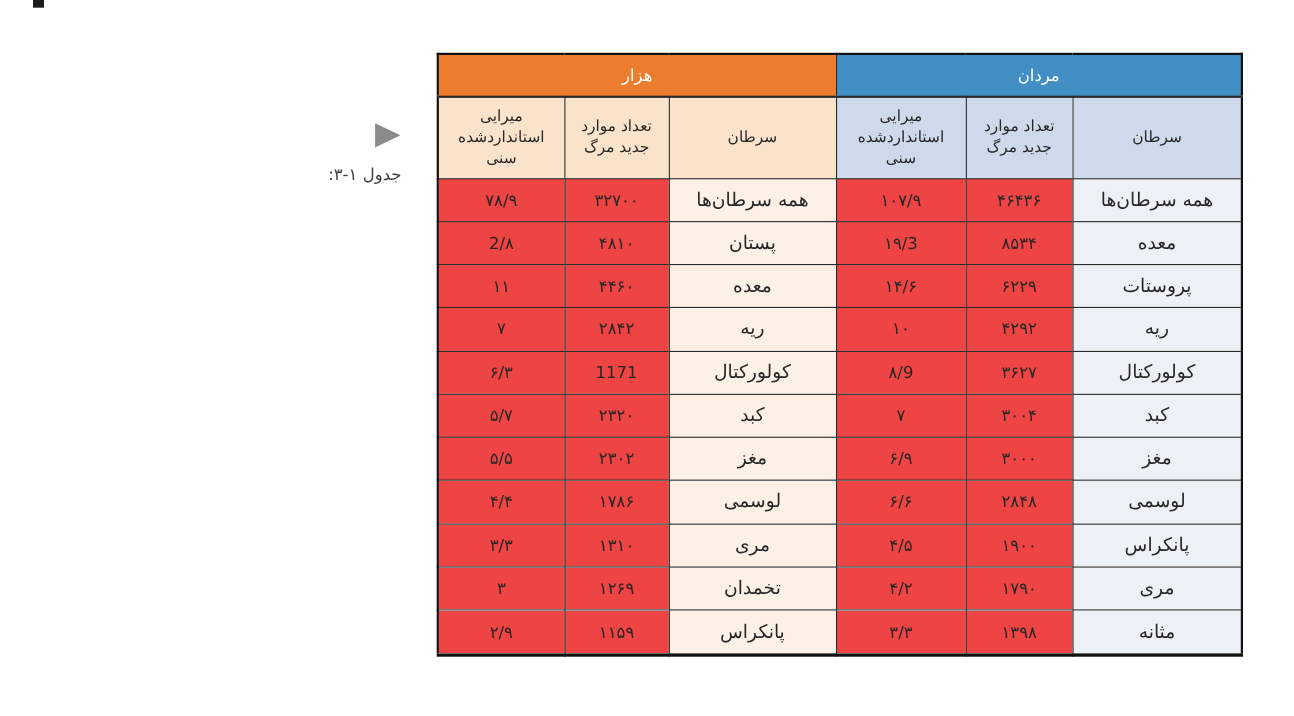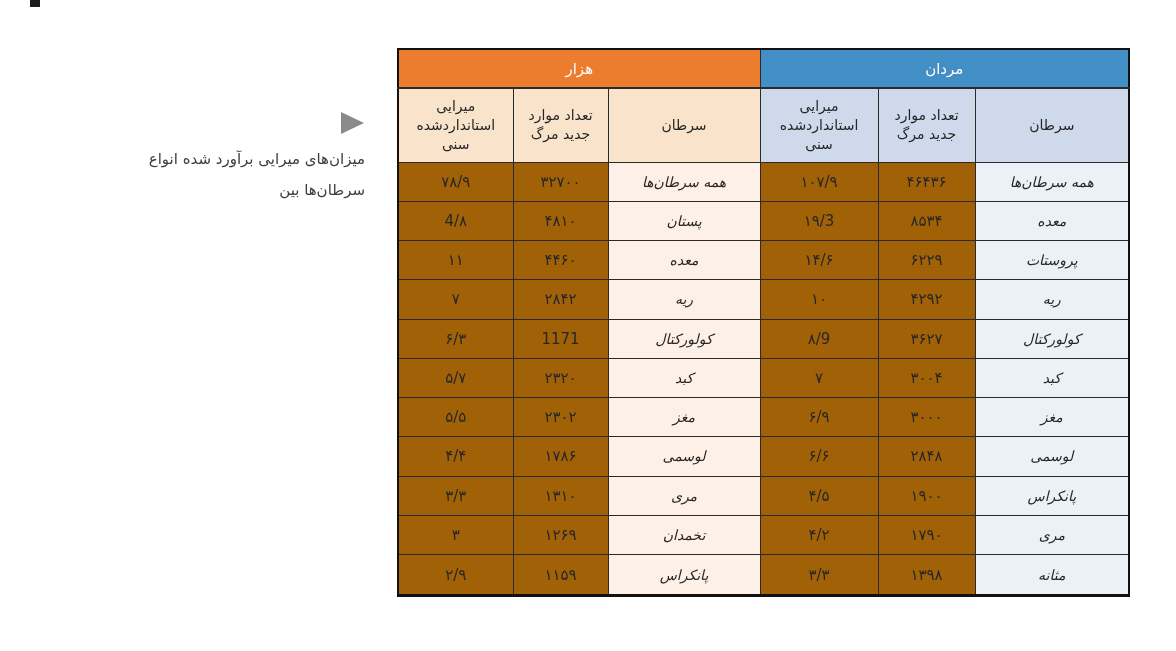--- a/index.html
+++ b/index.html
@@ -82,35 +82,35 @@
     border-bottom-width: 2px;
   }
   th.men-grp   { background: var(--men-header); margin-top: 24px; }
   th.women-grp { background: var(--women-header); }
   th.sub {
     font-size: 14px;
     line-height: 1.35;
   }
   th.men-sub   { background: var(--men-sub-bg); }
   th.women-sub { background: var(--women-sub-bg); }
-  td.name-cell { font-size: 14px; font-style: italic; }
+  td.name-cell { font-size: 17px; }
   td.men-name   { background: var(--men-name-bg); }
   td.women-name { background: var(--women-name-bg); }
-  td.num-cell { background: #a16207; }
+  td.num-cell { background: #ef4444; }
   .divider { border-left: 3px solid var(--heavy); }
 </style>
 </head>
 <body>
 
 <div class="corner-mark"></div>
 
 <span class="caption-pointer"></span>
 
 <div class="caption">
-  <div class="cap-line">میزان‌های میرایی برآورد شده انواع سرطان‌ها بین</div>
+  <div class="cap-line cap-title">جدول ۱-۳:</div>
 </div>
 
 <table class="data-table">
   <colgroup>
     <col style="width:154px">
       <col style="width:97px">
       <col style="width:118px">
     <col style="width:152px">
       <col style="width:95px">
       <col style="width:115px">
@@ -137,21 +137,21 @@
         <td class="name-cell women-name divider">همه سرطان‌ها</td>
         <td class="num-cell">۳۲۷۰۰</td>
         <td class="num-cell">۷۸/۹</td>
       </tr>
       <tr>
         <td class="name-cell men-name">معده</td>
         <td class="num-cell">۸۵۳۴</td>
         <td class="num-cell">۱۹/3</td>
         <td class="name-cell women-name divider">پستان</td>
         <td class="num-cell">۴۸۱۰</td>
-        <td class="num-cell">4/۸</td>
+        <td class="num-cell">2/۸</td>
       </tr>
       <tr>
         <td class="name-cell men-name">پروستات</td>
         <td class="num-cell">۶۲۲۹</td>
         <td class="num-cell">۱۴/۶</td>
         <td class="name-cell women-name divider">معده</td>
         <td class="num-cell">۴۴۶۰</td>
         <td class="num-cell">۱۱</td>
       </tr>
       <tr>

